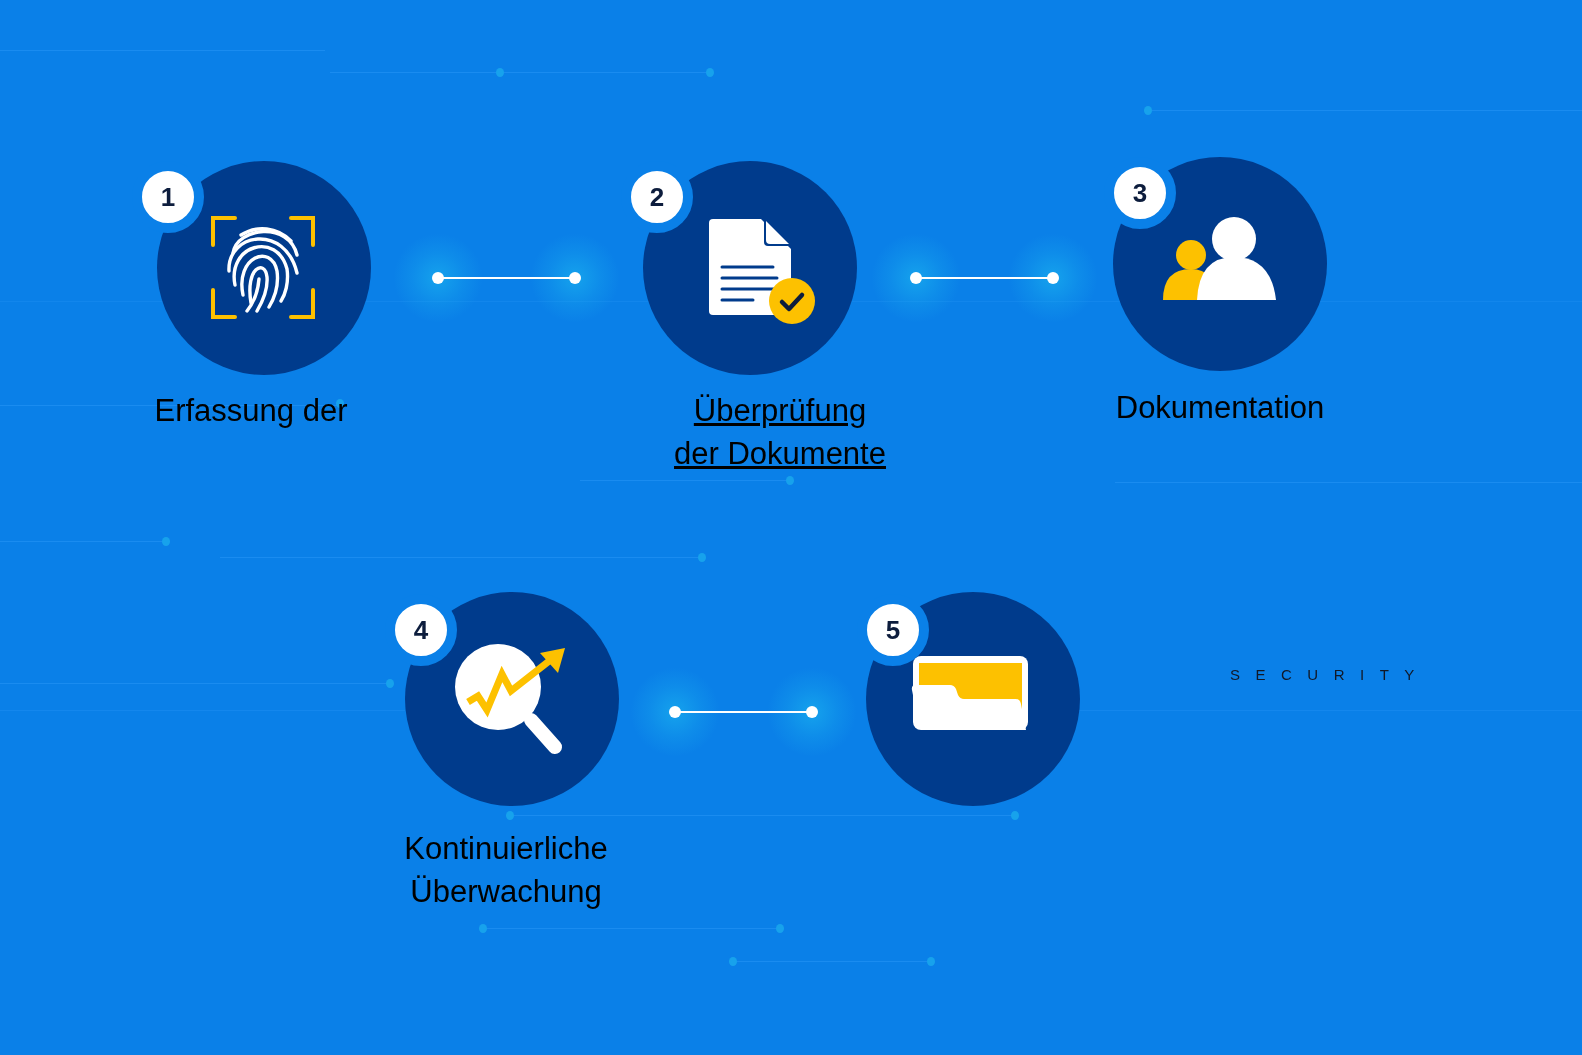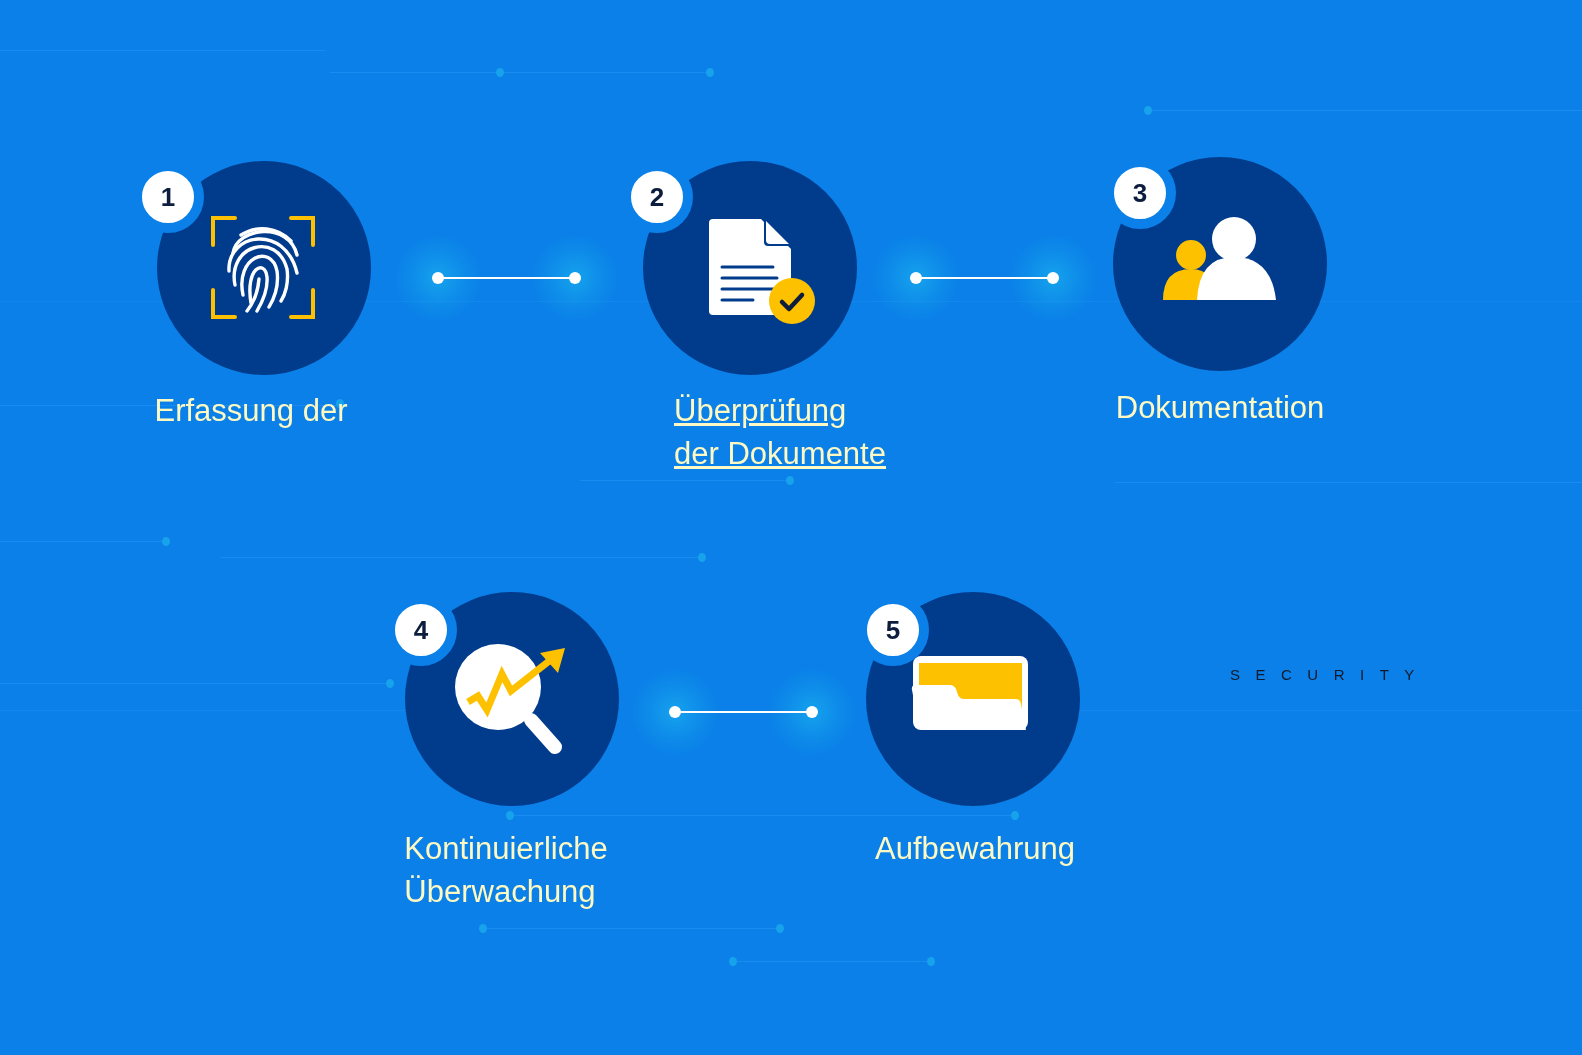--- a/index.html
+++ b/index.html
@@ -13,21 +13,21 @@
   .glow { position:absolute; width:90px; height:90px; border-radius:50%;
     background:radial-gradient(circle, rgba(30,190,240,0.55) 0%, rgba(30,190,240,0.2) 40%, rgba(10,128,232,0) 70%);
     margin:-45px 0 0 -45px; }
   .connector { position:absolute; height:2px; background:#ffffff; }
   .conn-dot { position:absolute; width:12px; height:12px; border-radius:50%; background:#ffffff; margin:-6px 0 0 -6px; }
   .step-circle { position:absolute; width:214px; height:214px; border-radius:50%; background:#003b8c; }
   .step-circle .icon { position:absolute; left:0; top:0; width:214px; height:214px; }
   .badge { position:absolute; width:52px; height:52px; border-radius:50%; background:#ffffff;
     border:10px solid #0a80e8; display:flex; align-items:center; justify-content:center;
     color:#0d1d3d; font-weight:bold; font-size:26px; }
-  .label { position:absolute; color:#fef9c3; font-size:31px; line-height:43px; text-align:left; white-space:nowrap; transform:translateX(-50%); }
+  .label { position:absolute; color:#000000; font-size:31px; line-height:43px; text-align:center; white-space:nowrap; transform:translateX(-50%); }
   .label span { display:block; }
   .logo { position:absolute; left:1230px; top:662px; width:190px; }
   .logo-main { font-size:58px; letter-spacing:6px; line-height:58px; font-weight:normal; }
   .logo-d { color:#ffffff; }
   .logo-ata { color:#111827; }
   .logo-sub { font-size:15px; letter-spacing:15.5px; color:#111827; margin-top:4px; }
 </style>
 </head>
 <body>
 
@@ -164,18 +164,17 @@
   <svg class="icon" viewBox="0 0 214 214">
     <rect x="47" y="64" width="115" height="74" rx="8" fill="#ffffff"></rect>
     <rect x="53" y="71" width="103" height="54" fill="#fdc100"></rect>
     <path d="M50 93 H84 Q88 93 90 97 L92 103 Q94 107 98 107 H150 Q154 107 155 112 L160 138 H58 Q54 138 53 134 L46 98 Q45 93 50 93 Z" fill="#ffffff"></path>
   </svg>
 </div>
 <div class="badge" style="left:857px;top:594px;">
     <span>5</span>
   </div>
 <div class="label" style="left:975px;top:827px;">
-  <span>Aufbewahrung</span>
 </div>
 
 <div class="logo">
   <div class="logo-sub">SECURITY</div>
 </div>
 
 </body></html>

